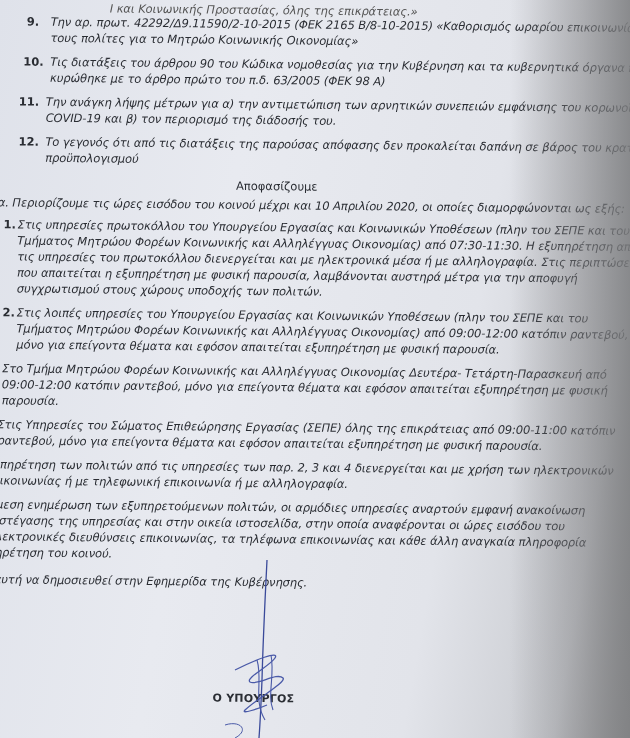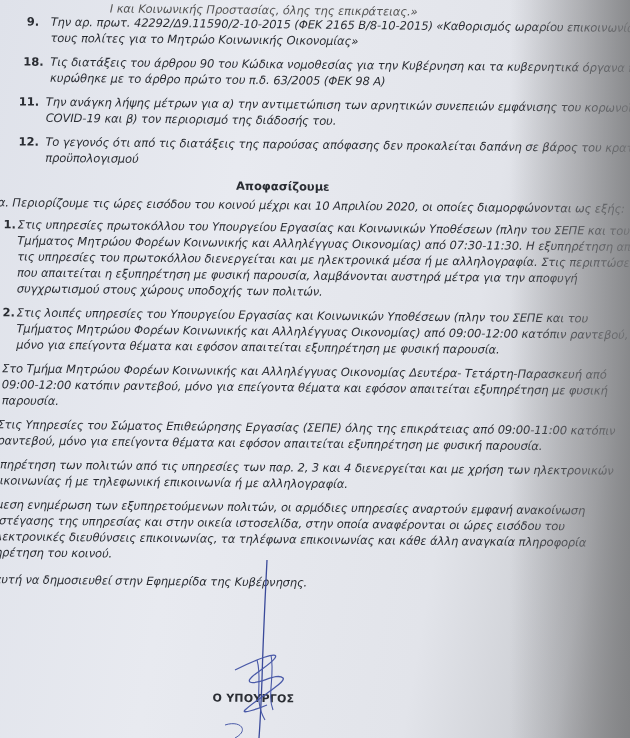--- a/index.html
+++ b/index.html
@@ -14,35 +14,35 @@
     transform: rotate(0.6deg); transform-origin: left top;
     color: #2a2d33;
   }
   .shade {
     position: absolute; right: 0; top: 0; width: 120px; height: 738px;
     background: linear-gradient(90deg, rgba(130,130,132,0) 0%, rgba(130,130,132,0.5) 60%, rgba(125,126,128,0.85) 100%);
     pointer-events: none;
   }
   .line { position: absolute; white-space: nowrap; font-size: 11.5px; font-style: italic; letter-spacing: -0.1px; }
   .num { position: absolute; font-size: 11.5px; font-weight: bold; }
-  .heading { position: absolute; font-size: 11.5px; font-weight: bold; }
+  .heading { position: absolute; font-size: 11.5px; font-weight: normal; }
   .sig { position: absolute; font-size: 11px; font-weight: bold; letter-spacing: 0.2px; margin-top: 41px; }
   .signature { position: absolute; left: 195px; top: 560px; }
 </style>
 </head>
 <body>
 
 <div class="page">
   <div class="line" style="left:140px; top:8px; color:#555;">Ι και Κοινωνικής Προστασίας, όλης της επικράτειας.»</div>
 
   <div class="num" style="left:57px; top:22px;">9.</div>
   <div class="line" style="left:81px; top:22px;">Την αρ. πρωτ. 42292/Δ9.11590/2-10-2015 (ΦΕΚ 2165 Β/8-10-2015) «Καθορισμός ωραρίου επικοινωνίας με</div>
   <div class="line" style="left:81px; top:38px;">τους πολίτες για το Μητρώο Κοινωνικής Οικονομίας»</div>
 
-  <div class="num" style="left:54px; top:62px;">18.</div>
+  <div class="num" style="left:54px; top:62px;">10.</div>
   <div class="line" style="left:81px; top:62px;">Τις διατάξεις του άρθρου 90 του Κώδικα νομοθεσίας για την Κυβέρνηση και τα κυβερνητικά όργανα που</div>
   <div class="line" style="left:81px; top:78px;">κυρώθηκε με το άρθρο πρώτο του π.δ. 63/2005 (ΦΕΚ 98 Α)</div>
 
   <div class="num" style="left:50px; top:102px;">11.</div>
   <div class="line" style="left:77px; top:102px;">Την ανάγκη λήψης μέτρων για α) την αντιμετώπιση των αρνητικών συνεπειών εμφάνισης του κορωνοϊού</div>
   <div class="line" style="left:77px; top:118px;">COVID-19 και β) τον περιορισμό της διάδοσής του.</div>
 
   <div class="num" style="left:50px; top:142px;">12.</div>
   <div class="line" style="left:77px; top:142px;">Το γεγονός ότι από τις διατάξεις της παρούσας απόφασης δεν προκαλείται δαπάνη σε βάρος του κρατικού</div>
   <div class="line" style="left:77px; top:158px;">προϋπολογισμού</div>

